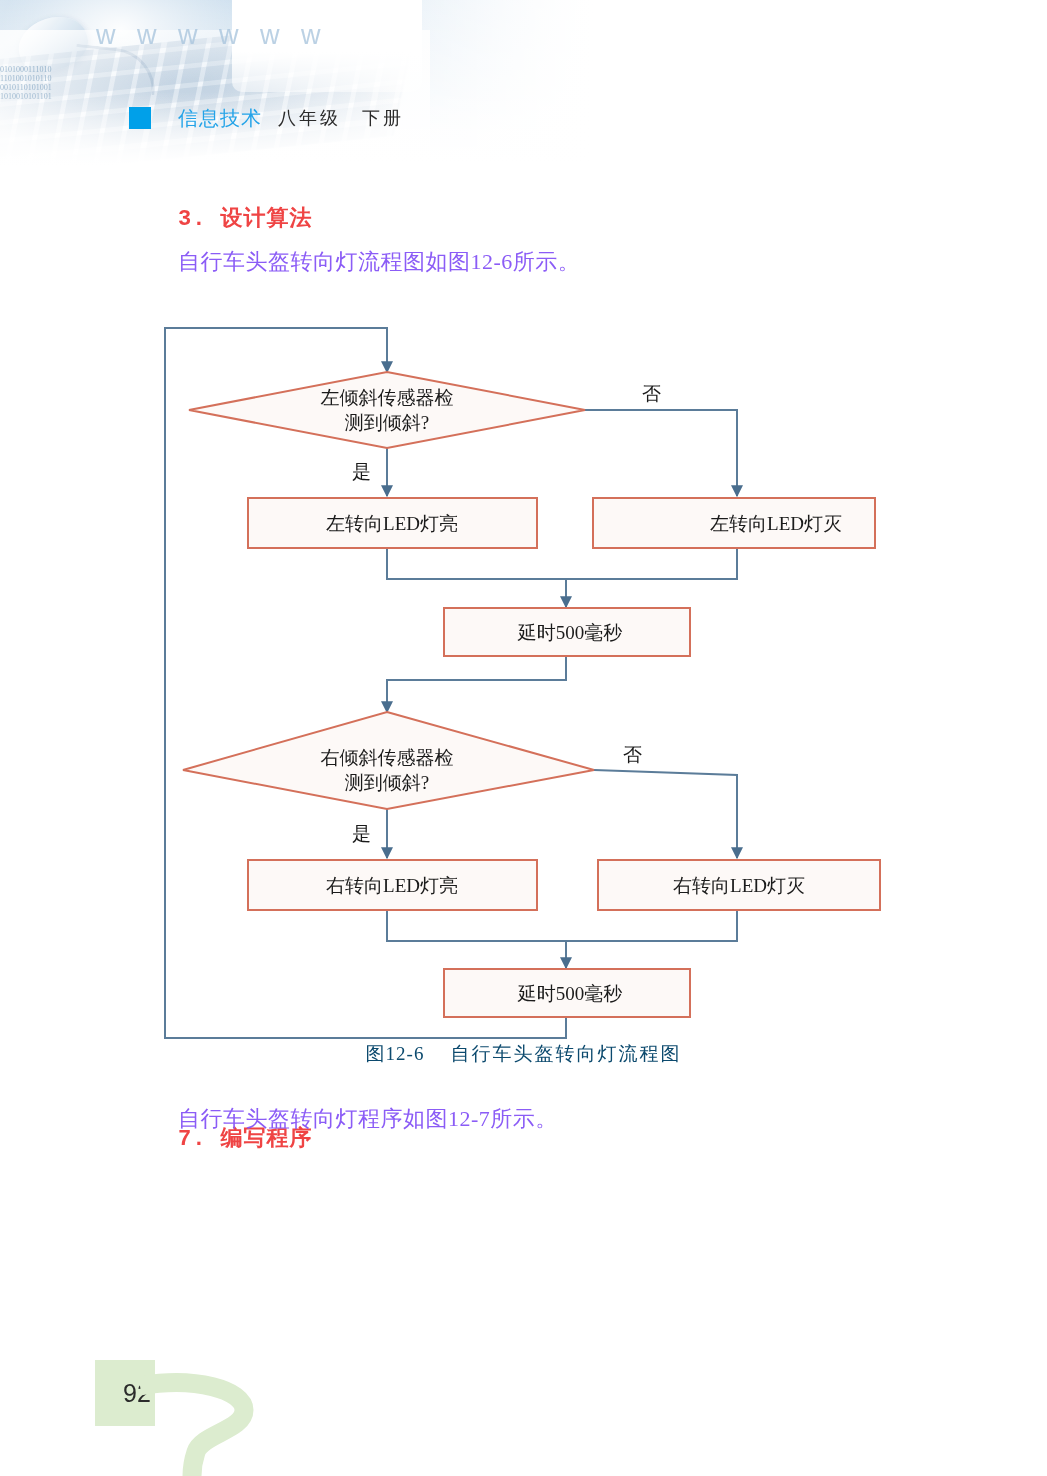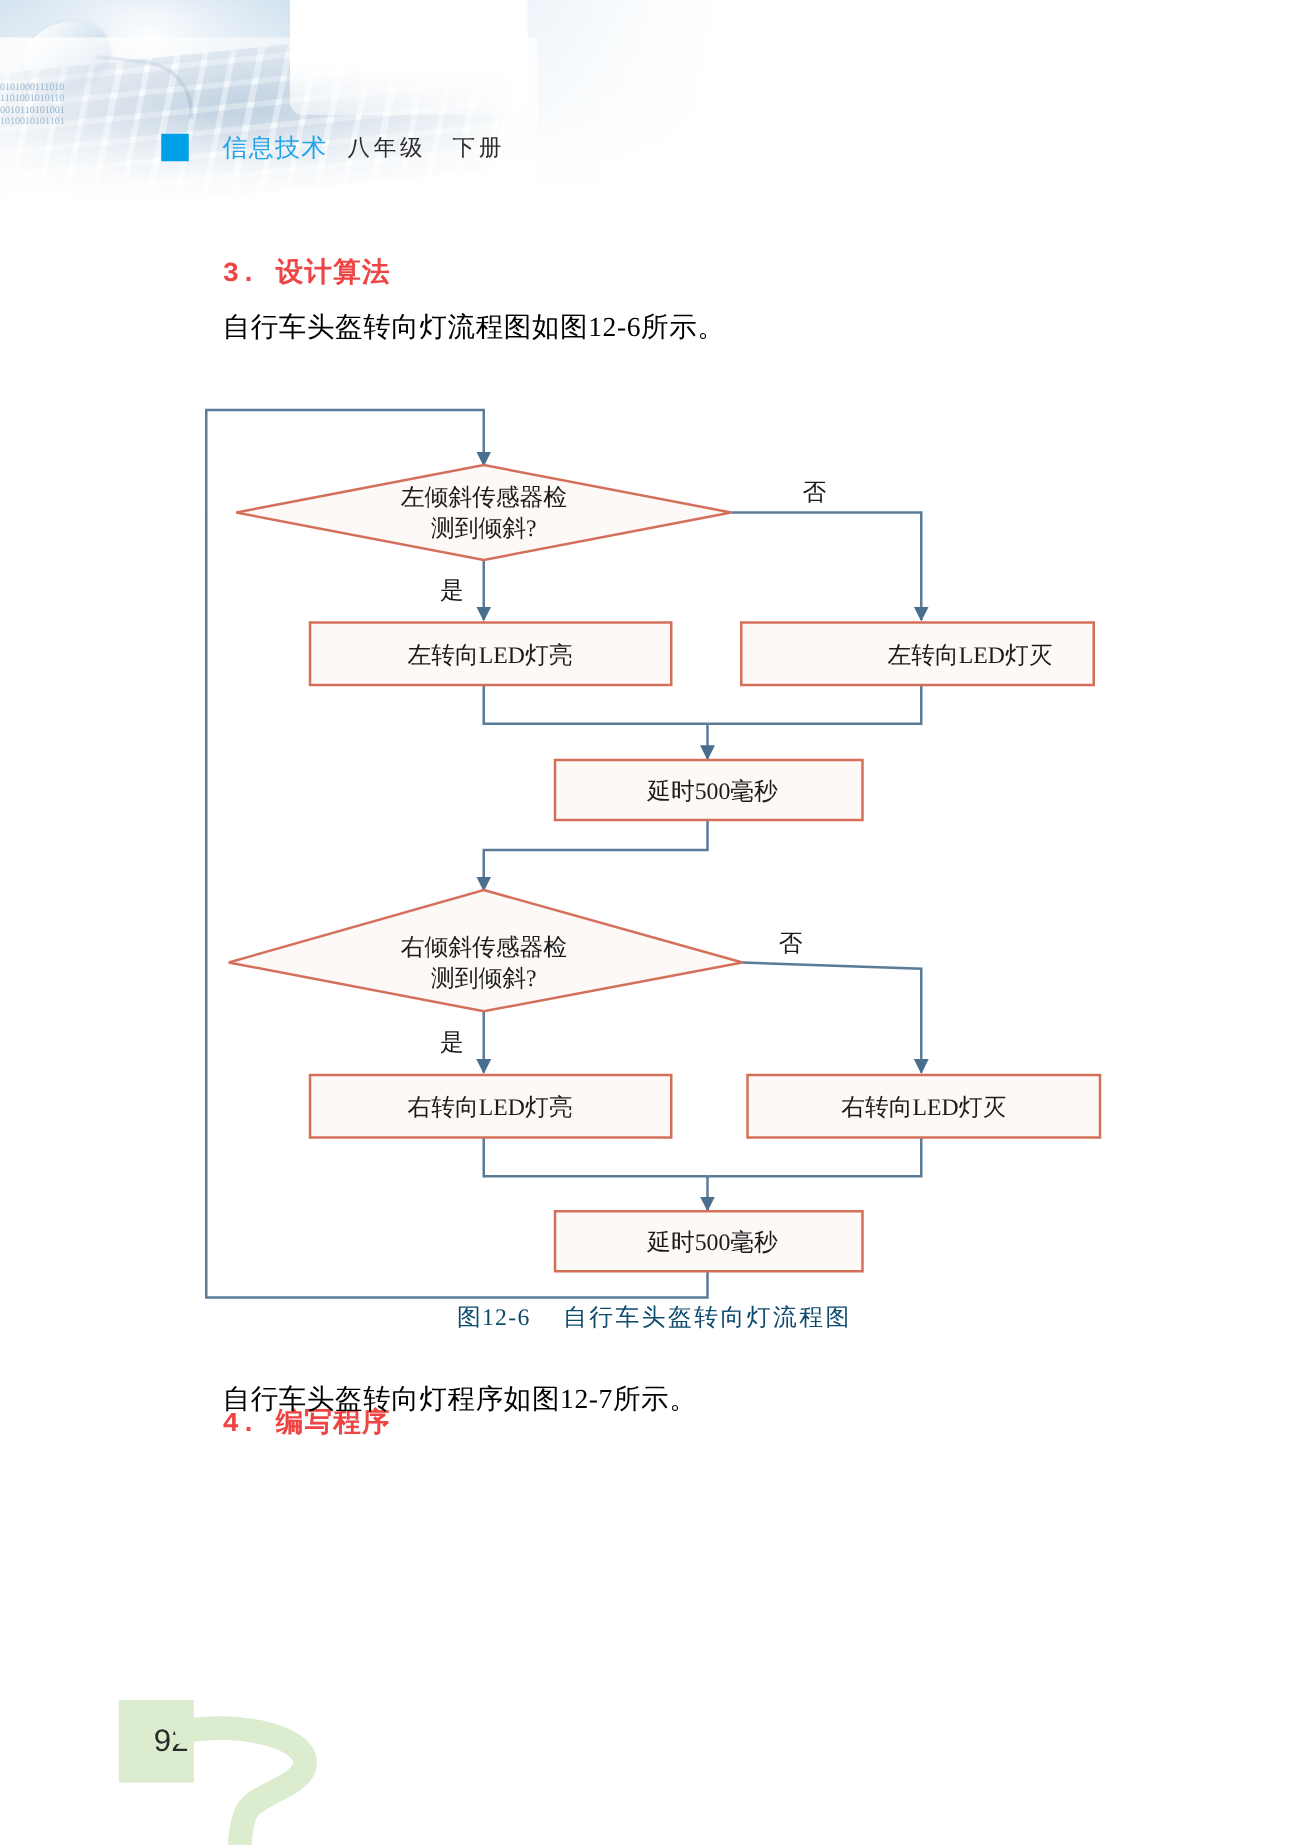--- a/index.html
+++ b/index.html
@@ -143,21 +143,21 @@
     font-family: Liberation Mono, monospace;
     font-weight: bold;
     font-size: 22px;
     color: #ef4444;
     letter-spacing: 1px;
     white-space: nowrap;
   }
   .body-line {
     position: absolute;
     font-size: 22px;
-    color: #000000;
+    color: #8b5cf6;
     letter-spacing: .5px;
     white-space: nowrap;
   }
   #heading-3 { left: 178px; top: 203px; }
   #para-3    { left: 178px; top: 247px; }
   #heading-4 { left: 178px; top: 1123px; }
   #para-4    { left: 178px; top: 1104px; }
 
   .fig-caption {
     position: absolute;
@@ -221,20 +221,21 @@
   <div class="hdr-photo"></div>
   <div class="mouse"></div>
   <div class="mouse-cord"></div>
   <div class="kb"></div>
   <div class="kb-fade"></div>
   <div class="screen-white"></div>
   <div class="binary">0101000111010
 1101001010110
 0010110101001
 1010010101101</div>
+  <div class="www">w w w w w w</div>
   <div class="hdr-fade-bottom"></div>
   <div class="hdr-fade-right"></div>
 </div>
 
 <div class="hdr-title-row">
   <div class="hdr-square"></div>
   <div class="hdr-subject">信息技术</div>
   <div class="hdr-grade">八年级　下册</div>
 </div>
 
@@ -321,20 +322,20 @@
     <rect x="444" y="669" width="246" height="48" fill="#fdf9f7" stroke="#d4705a" stroke-width="2"></rect>
     <text class="fc-text" x="570" y="700" text-anchor="middle">延时500毫秒</text>
   </g>
 </svg>
 </div>
 
 <div class="fig-caption">
   <span class="fig-no">图12-6</span><span class="fig-gap"></span><span>自行车头盔转向灯流程图</span>
 </div>
 
-<div class="sec-heading" id="heading-4">4. 编写程序</div>
+<div class="sec-heading" id="heading-4">7. 编写程序</div>
 <div class="body-line" id="para-4">自行车头盔转向灯程序如图12-7所示。</div>
 
 <div class="pg-square"></div>
 <div class="pg-num">92</div>
 <svg id="swoosh" width="130" height="104" viewBox="0 0 130 104" xmlns="http://www.w3.org/2000/svg">
   <path d="M 0 14 C 55 4 104 18 104 38 C 104 58 62 62 56 80 C 52 92 52 98 52 104" fill="none" stroke="#dceccf" stroke-width="19" stroke-linecap="butt"></path>
 </svg>
 
 </body></html>

